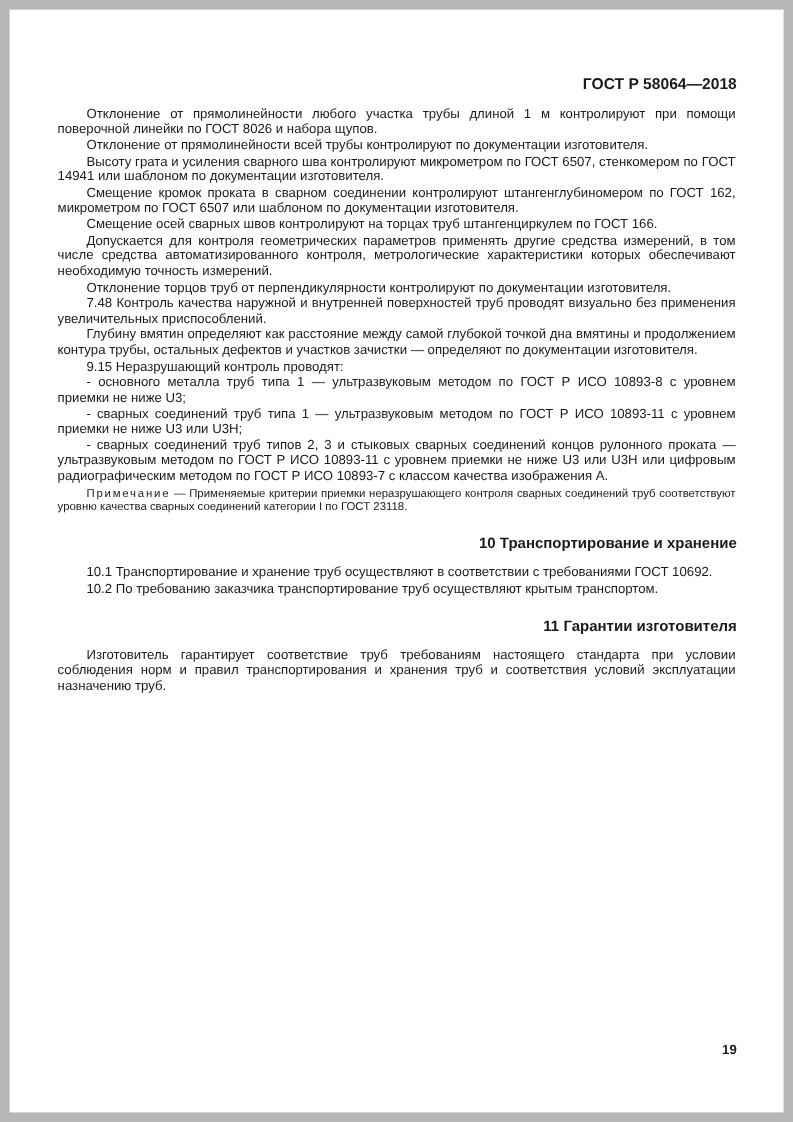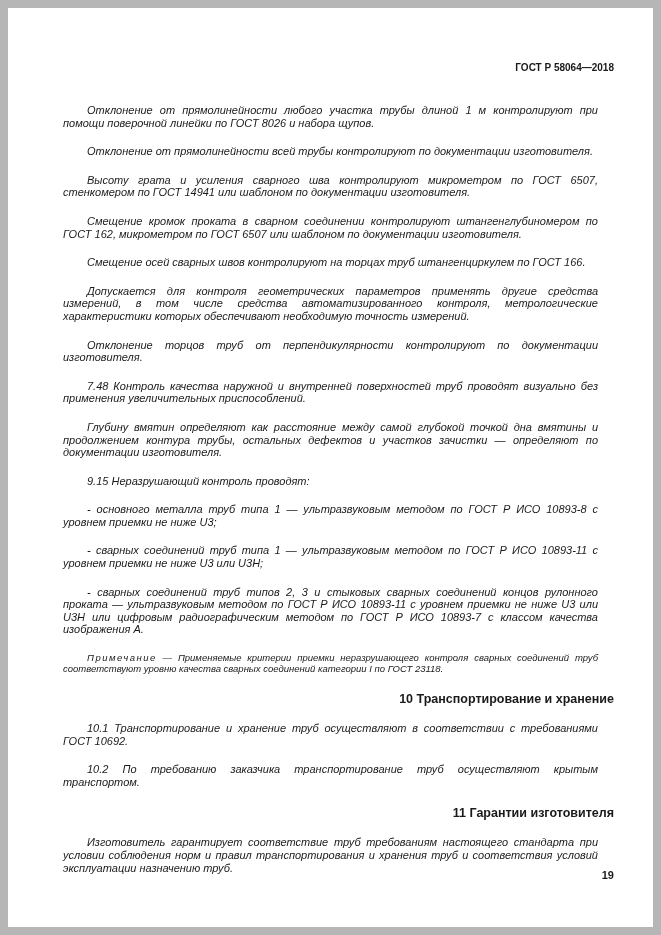--- a/index.html
+++ b/index.html
@@ -21,38 +21,37 @@
     background: #ffffff;
     position: relative;
     box-sizing: border-box;
   }
   .running-header {
     position: absolute;
     top: 54px;
     left: 39px;
     right: 39px;
     text-align: right;
-    font-size: 10px;
+    font-size: 13px;
     font-weight: bold;
     color: #1a1a1a;
   }
   .content {
     position: absolute;
     top: 80px;
     left: 39px;
     width: 567px;
     color: #1a1a1a;
   }
   .content p {
-    margin: 16px;
+    margin: 1px;
     font-size: 11px;
     line-height: 12.6px;
     text-align: justify;
     text-indent: 24px;
-    font-style: italic;
   }
   .content p.note {
     font-size: 9.5px;
     line-height: 11px;
     margin-top: 3px;
     margin-bottom: 3px;
   }
   .note-label {
     letter-spacing: 1.5px;
   }

